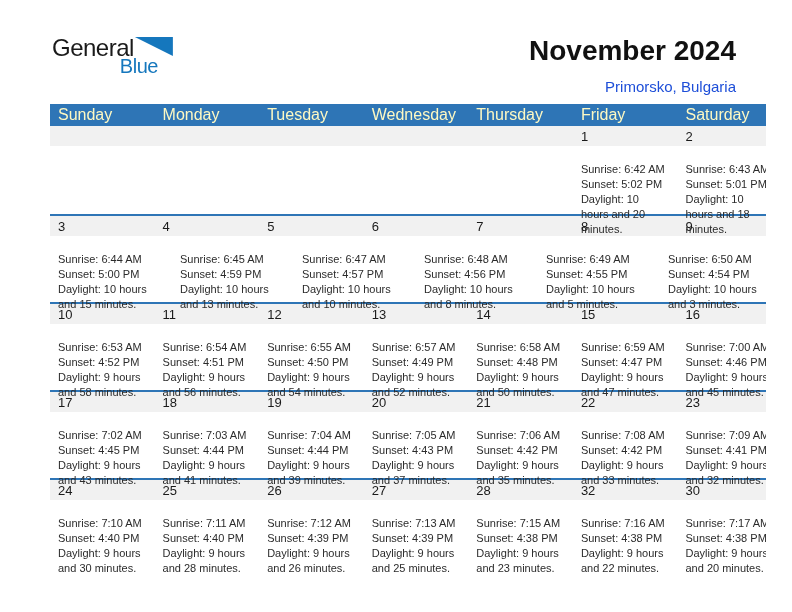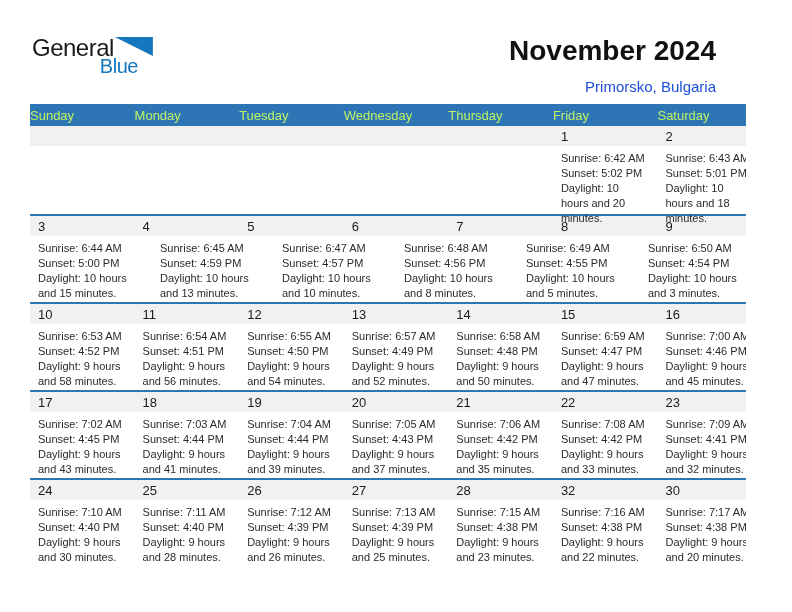--- a/index.html
+++ b/index.html
@@ -1,45 +1,45 @@
 <!DOCTYPE html>
 <html><head>
 <meta charset="utf-8">
 <style>
   html,body { margin:0; padding:0; background:#ffffff; }
   body { width:792px; height:612px; font-family:"Liberation Sans", sans-serif; }
   * { box-sizing:border-box; }
 
-  .page { position:relative; width:746px; height:612px; overflow:hidden; background:#ffffff; }
+  .page { position:relative; width:746px; height:612px; overflow:hidden; background:#ffffff;margin-left:20px; }
 
   .top-bar { display:flex; justify-content:space-between; align-items:flex-start; padding:36px 30px 0 32px; }
 
   
   .logo { line-height:1; }
   .logo-row { display:flex; align-items:flex-start; }
   .logo-general { font-size:24px; color:#1a1a1a; letter-spacing:-0.5px; }
   .logo-triangle { width:38px; height:19px; background:#1577BD; clip-path:polygon(0 0,100% 0,100% 100%); margin-left:1px; margin-top:1px; }
   .logo-blue { font-size:20px; color:#1577BD; text-align:right; margin-top:-4px; padding-right:15px; letter-spacing:-0.5px; }
 
   
   .titles { text-align:right; }
   .title { font-size:28px; font-weight:700; color:#111111; margin:0; line-height:1.1; }
   .subtitle { font-size:15px; font-weight:400; color:#1d4ed8; margin-top:11px; }
 
   
   .cal { position:absolute; left:30px; top:104px; width:732px; }
   .head-row { display:flex; background:#2E75B6; height:22px; align-items:center; }
-  .head-cell { flex:1; color:#bef264; font-size:13px; }
+  .head-cell { flex:1; color:#fef9c3; font-size:16px; padding-left:8px; }
 
   .week { height:88px; }
   .week + .week { border-top:2px solid #2E75B6; }
   .num-row { display:flex; background:#F1F1F1; height:20px; align-items:center; }
   .num-cell { flex:1; padding-left:8px; font-size:13px; color:#1a1a1a; }
   .det-row { display:flex; }
-  .det-cell { flex:1; padding:5px 9px 0 8px; font-size:11px; line-height:15px; color:#2b2b2b; }
+  .det-cell { flex:1; padding:16px 9px 0 8px; font-size:11px; line-height:15px; color:#2b2b2b; }
 </style>
 </head>
 <body>
 
 <div class="page">
 
   <div class="top-bar">
     <div class="logo">
       <div class="logo-row">
         <span class="logo-general">General</span>

